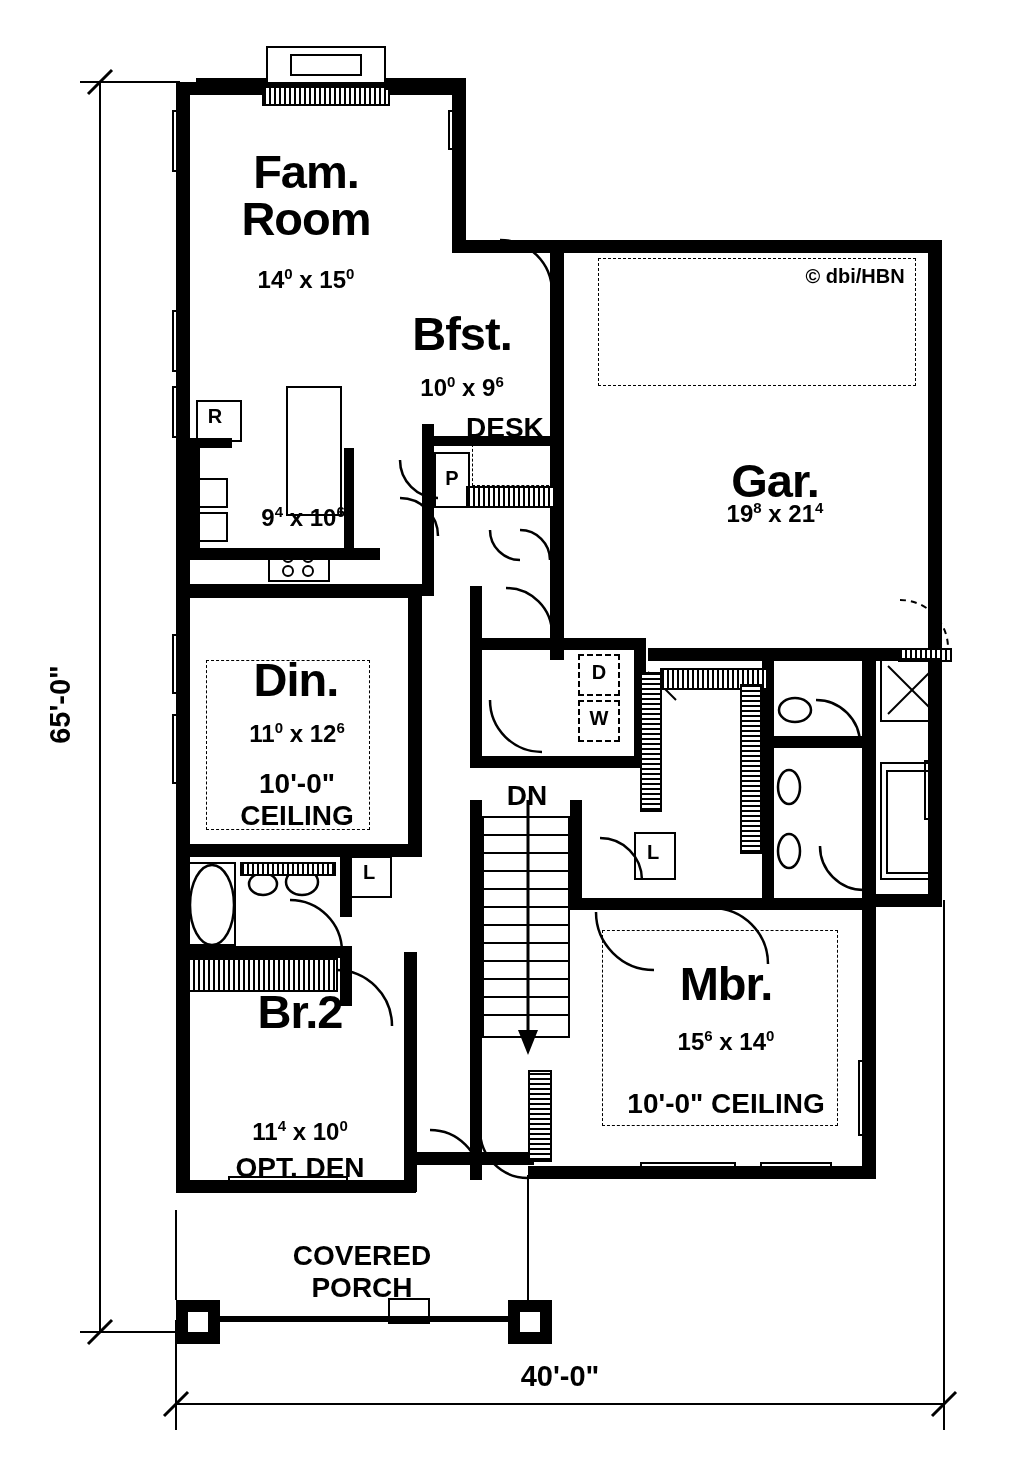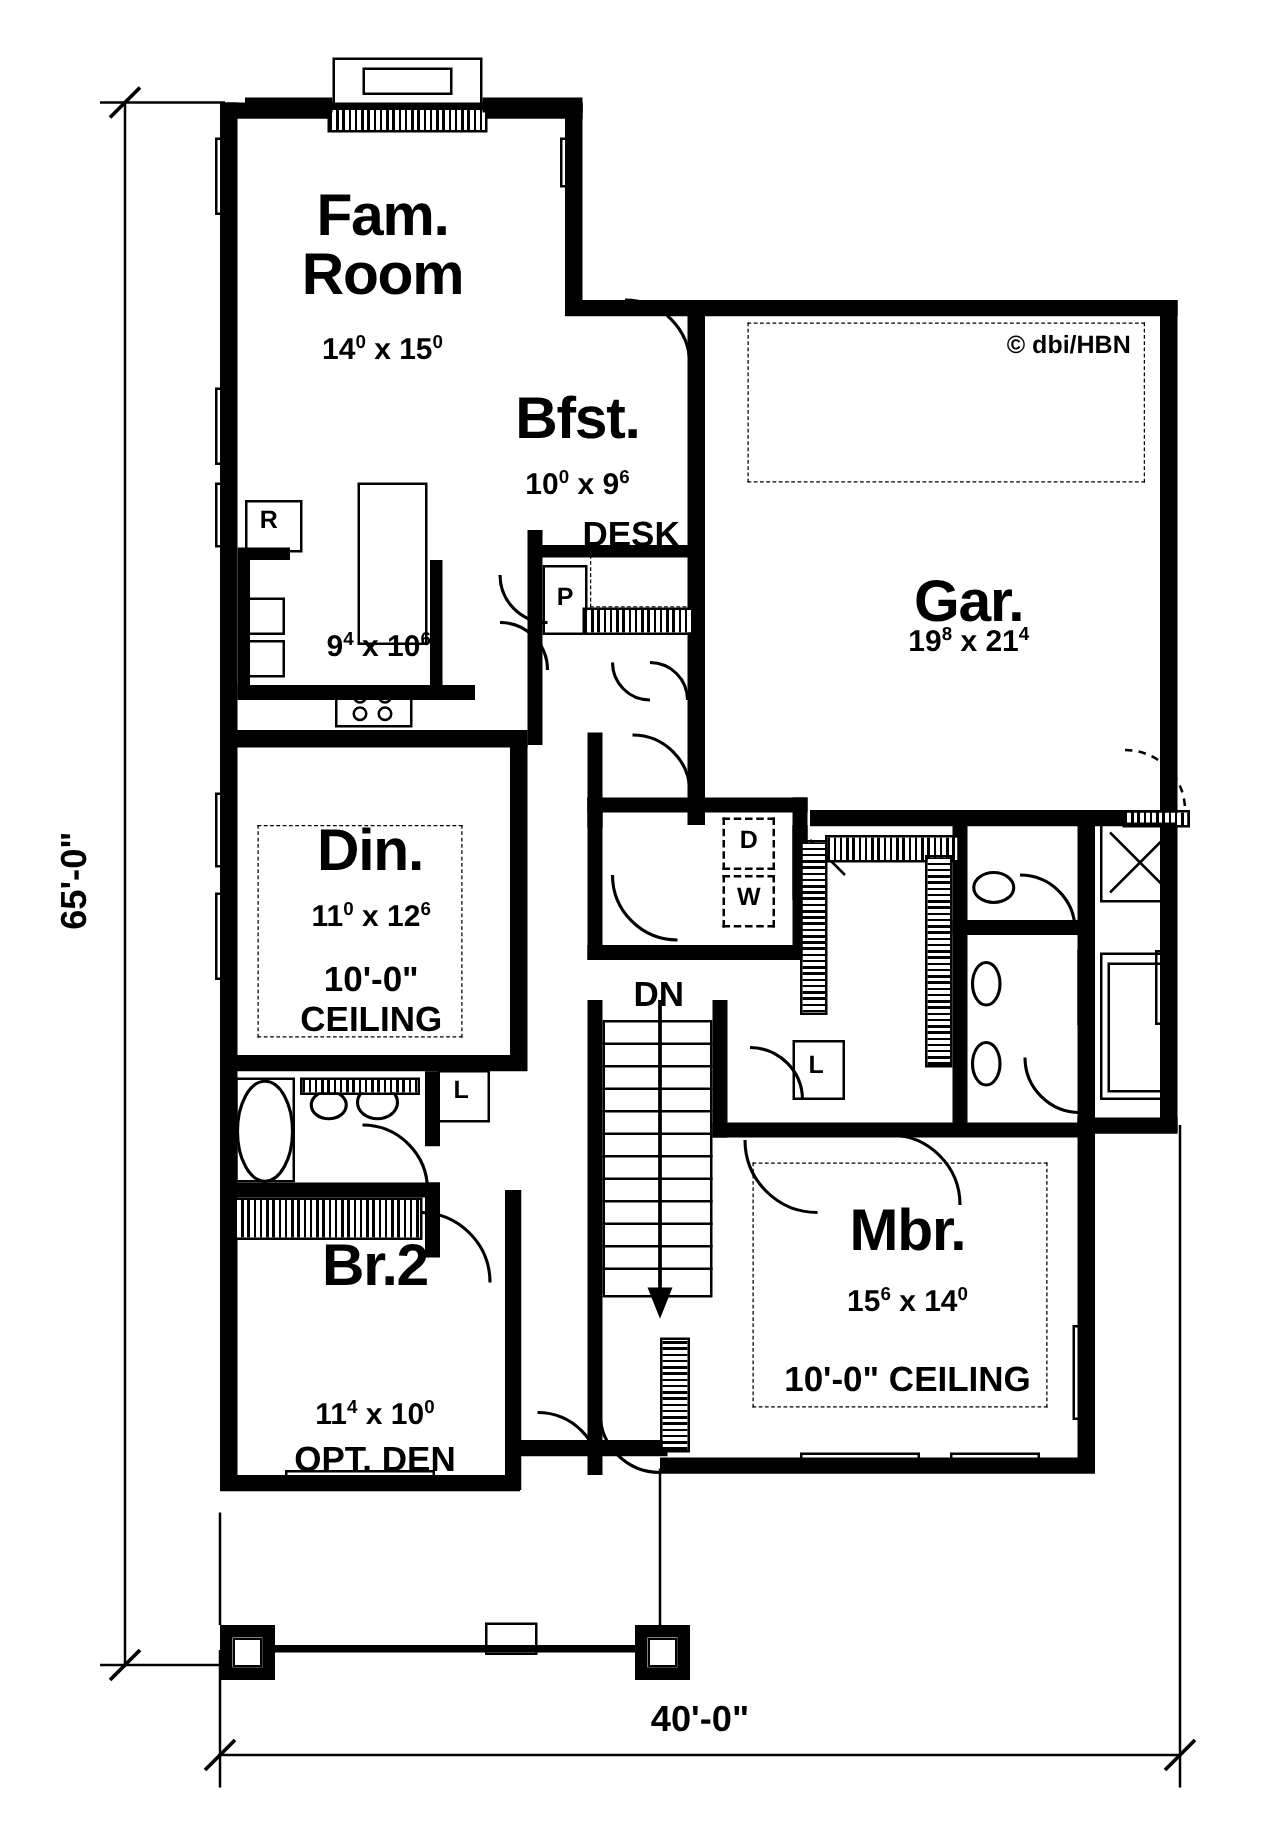--- a/index.html
+++ b/index.html
@@ -358,20 +358,24 @@
   <div class="label tag" style="left:356px; top:862px; width:26px;">
     <span>L</span>
   </div>
   <div class="label tag" style="left:640px; top:842px; width:26px;">
     <span>L</span>
   </div>
   <div class="label note" style="left:492px; top:780px; width:70px;">
     <span>DN</span>
   </div>
 
+  <div class="label note" style="left:202px; top:1240px; width:320px;">
+    <span>COVERED</span><br>
+    <span>PORCH</span>
+  </div>
 
   <div class="label copyright" style="left:790px; top:266px; width:130px;">
     <span>© dbi/HBN</span>
   </div>
 
   <div class="label ovdim" style="left:480px; top:1362px; width:160px;">
     <span>40'-0"</span>
   </div>
   <div class="label ovdim rot" style="left:-20px; top:690px; width:160px;">
     <span>65'-0"</span>

